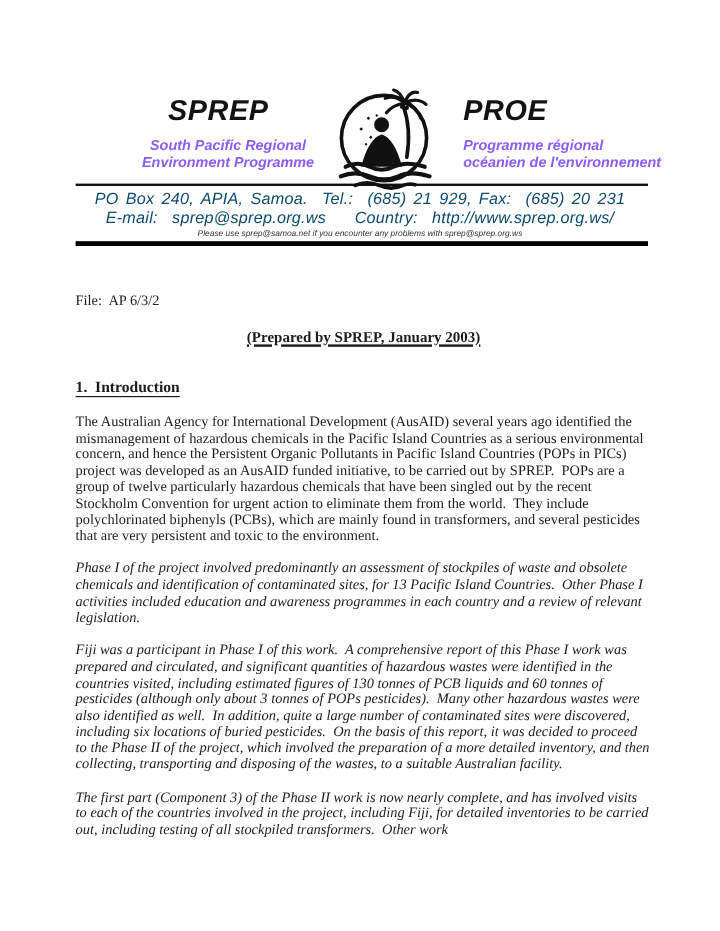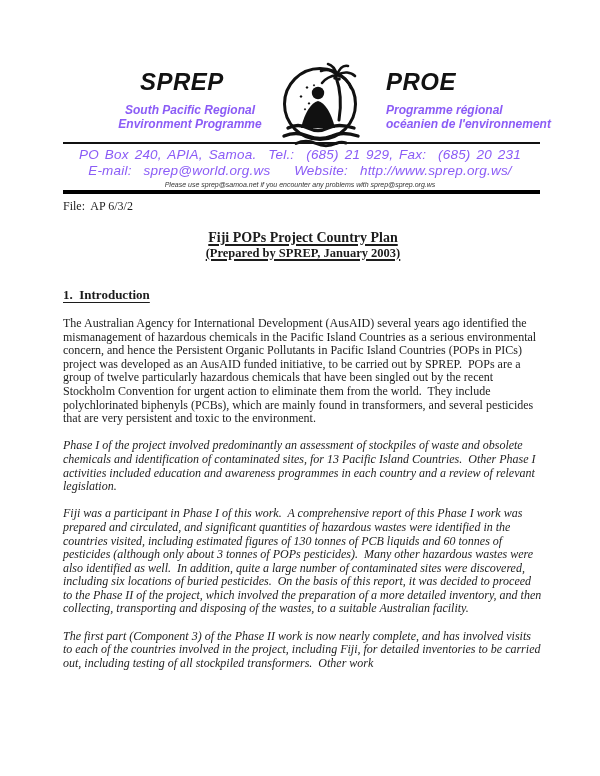--- a/index.html
+++ b/index.html
@@ -5,21 +5,21 @@
   html,body{margin:0;padding:0;}
   body{
     width:600px;height:776px;background:#ffffff;
     font-family:"Liberation Serif", serif;
     color:#1c1c1c;
     position:relative;overflow:hidden;
   }
   .page{position:relative;width:600px;height:776px;background:#fff;}
 
   
-  .letterhead{position:absolute;top:0;left:0;width:600px;height:200px;}
+  .letterhead{position:absolute;top:11px;left:0;width:600px;height:200px;}
   .org-acronym{
     position:absolute;top:70px;
     font-family:"Liberation Sans", sans-serif;
     font-weight:bold;font-style:italic;
     font-size:24px;line-height:24px;color:#121212;letter-spacing:0.5px;
   }
   .org-acronym.left{left:140px;}
   .org-acronym.right{left:386px;}
   .org-name{
     position:absolute;top:104px;
@@ -31,29 +31,29 @@
   .org-name.right{left:386px;width:170px;text-align:left;}
 
   .logo-wrap{position:absolute;left:276px;top:62px;width:90px;height:90px;}
 
   .rule-thin{position:absolute;left:63px;right:60px;top:142px;height:2px;background:#111;}
   .rule-thick{position:absolute;left:63px;right:60px;top:190px;height:4px;background:#000;}
 
   .contact{
     position:absolute;left:40px;right:40px;text-align:center;
     font-family:"Liberation Sans", sans-serif;
-    font-style:italic;color:#8b5cf6;white-space:pre-wrap;
+    font-style:italic;color:#0c4a6e;white-space:pre-wrap;
   }
   .contact.l1{top:147px;font-size:13.5px;line-height:16px;word-spacing:2px;letter-spacing:0.2px;}
   .contact.l2{top:163px;font-size:13.5px;line-height:16px;word-spacing:2px;letter-spacing:0.2px;}
   .contact.note{top:180px;font-size:7px;line-height:9px;color:#333;}
 
   
   .doc-body{position:absolute;top:0;left:0;width:600px;padding:199px 57px 0 63px;box-sizing:border-box;}
-  .file-ref{font-size:12px;line-height:14px;white-space:pre-wrap;}
+  .file-ref{font-size:12px;line-height:14px;white-space:pre-wrap;margin-top:44px;}
   .title-block{margin-top:17px;text-align:center;}
   .doc-title{
     font-size:14px;line-height:16px;font-weight:bold;
     text-decoration:underline;text-decoration-thickness:1.5px;text-underline-offset:2px;
   }
   .doc-subtitle{
     font-size:12.5px;line-height:15px;font-weight:bold;
     text-decoration:underline;text-decoration-thickness:1.5px;text-underline-offset:2px;
   }
   .section-heading{
@@ -119,30 +119,29 @@
     </div>
 
     <div class="org-acronym right">PROE</div>
     <div class="org-name right">
       <div>Programme régional</div>
       <div>océanien de l'environnement</div>
     </div>
 
     <div class="rule-thin"></div>
     <div class="contact l1">PO Box 240, APIA, Samoa.  Tel.:  (685) 21 929, Fax:  (685) 20 231</div>
-    <div class="contact l2">E-mail:  sprep@world.org.ws    Website:  http://www.sprep.org.ws/</div>
+    <div class="contact l2">E-mail:  sprep@sprep.org.ws    Country:  http://www.sprep.org.ws/</div>
     <div class="contact note">Please use sprep@samoa.net if you encounter any problems with sprep@sprep.org.ws</div>
     <div class="rule-thick"></div>
   </header>
 
   <main class="doc-body">
     <div class="file-ref">File:  AP 6/3/2</div>
 
     <div class="title-block">
-      <div class="doc-title">Fiji POPs Project Country Plan</div>
       <div class="doc-subtitle">(Prepared by SPREP, January 2003)</div>
     </div>
 
     <h2 class="section-heading">1.  Introduction</h2>
 
     <p>The Australian Agency for International Development (AusAID) several years ago identified the mismanagement of hazardous chemicals in the Pacific Island Countries as a serious environmental concern, and hence the Persistent Organic Pollutants in Pacific Island Countries (POPs in PICs) project was developed as an AusAID funded initiative, to be carried out by SPREP.  POPs are a group of twelve particularly hazardous chemicals that have been singled out by the recent Stockholm Convention for urgent action to eliminate them from the world.  They include polychlorinated biphenyls (PCBs), which are mainly found in transformers, and several pesticides that are very persistent and toxic to the environment.</p>
     <p>Phase I of the project involved predominantly an assessment of stockpiles of waste and obsolete chemicals and identification of contaminated sites, for 13 Pacific Island Countries.  Other Phase I activities included education and awareness programmes in each country and a review of relevant legislation.</p>
     <p>Fiji was a participant in Phase I of this work.  A comprehensive report of this Phase I work was prepared and circulated, and significant quantities of hazardous wastes were identified in the countries visited, including estimated figures of 130 tonnes of PCB liquids and 60 tonnes of pesticides (although only about 3 tonnes of POPs pesticides).  Many other hazardous wastes were also identified as well.  In addition, quite a large number of contaminated sites were discovered, including six locations of buried pesticides.  On the basis of this report, it was decided to proceed to the Phase II of the project, which involved the preparation of a more detailed inventory, and then collecting, transporting and disposing of the wastes, to a suitable Australian facility.</p>
     <p>The first part (Component 3) of the Phase II work is now nearly complete, and has involved visits to each of the countries involved in the project, including Fiji, for detailed inventories to be carried out, including testing of all stockpiled transformers.  Other work</p>
   </main>

